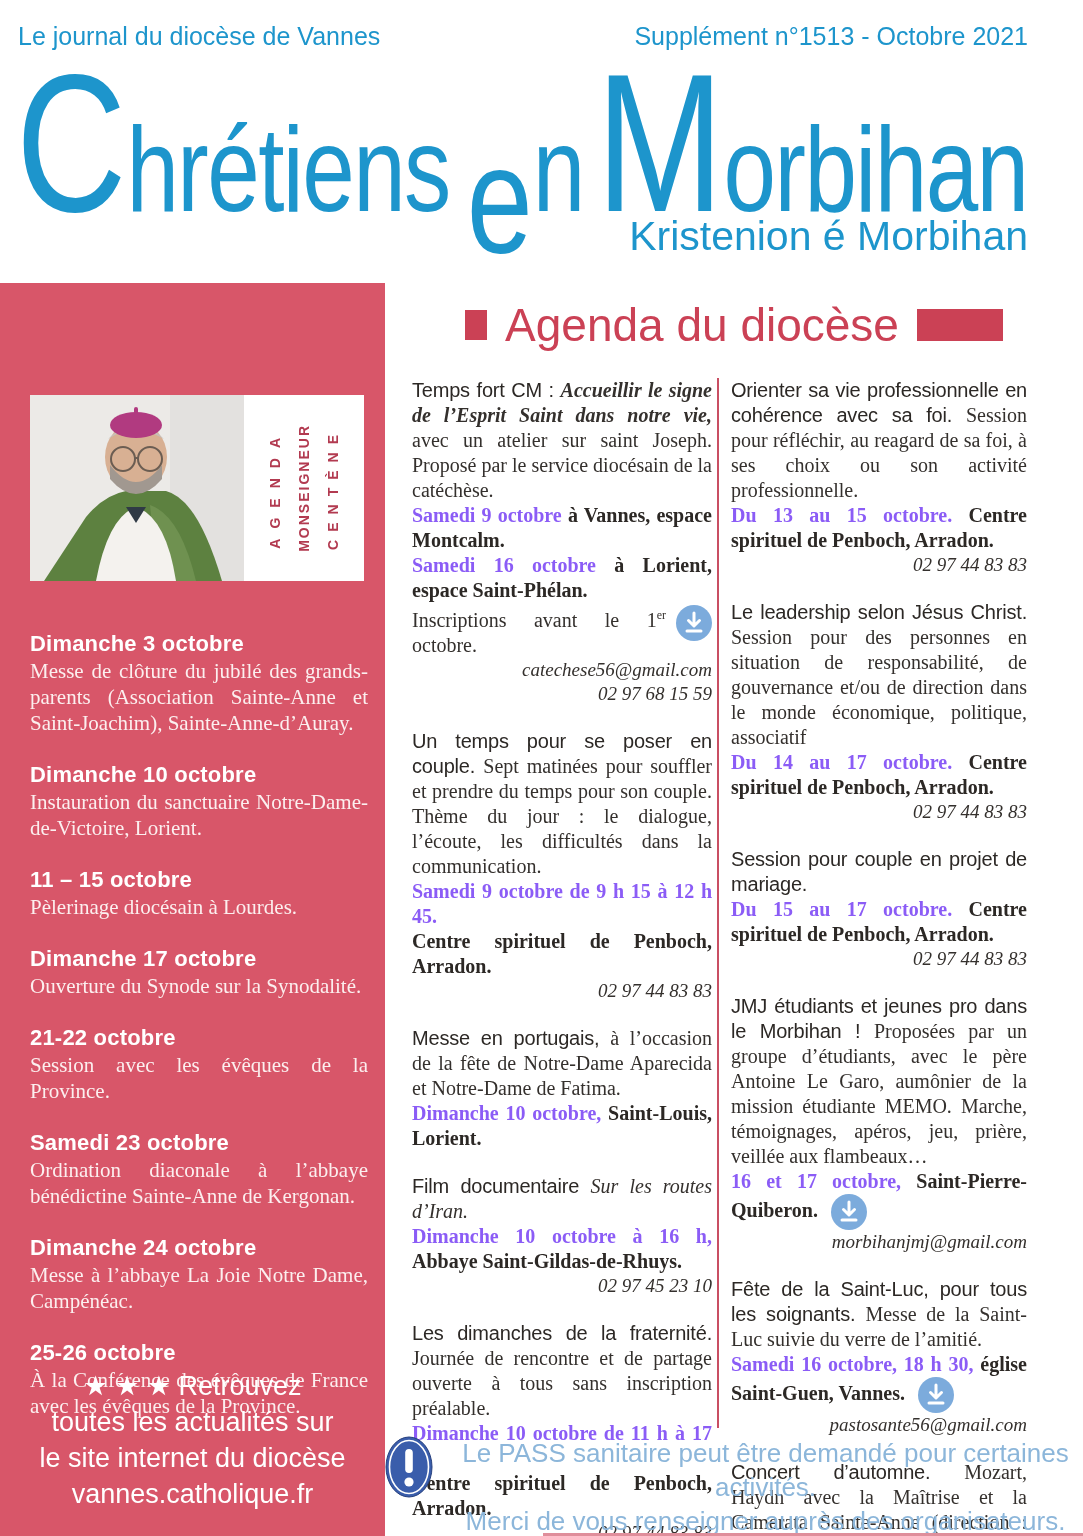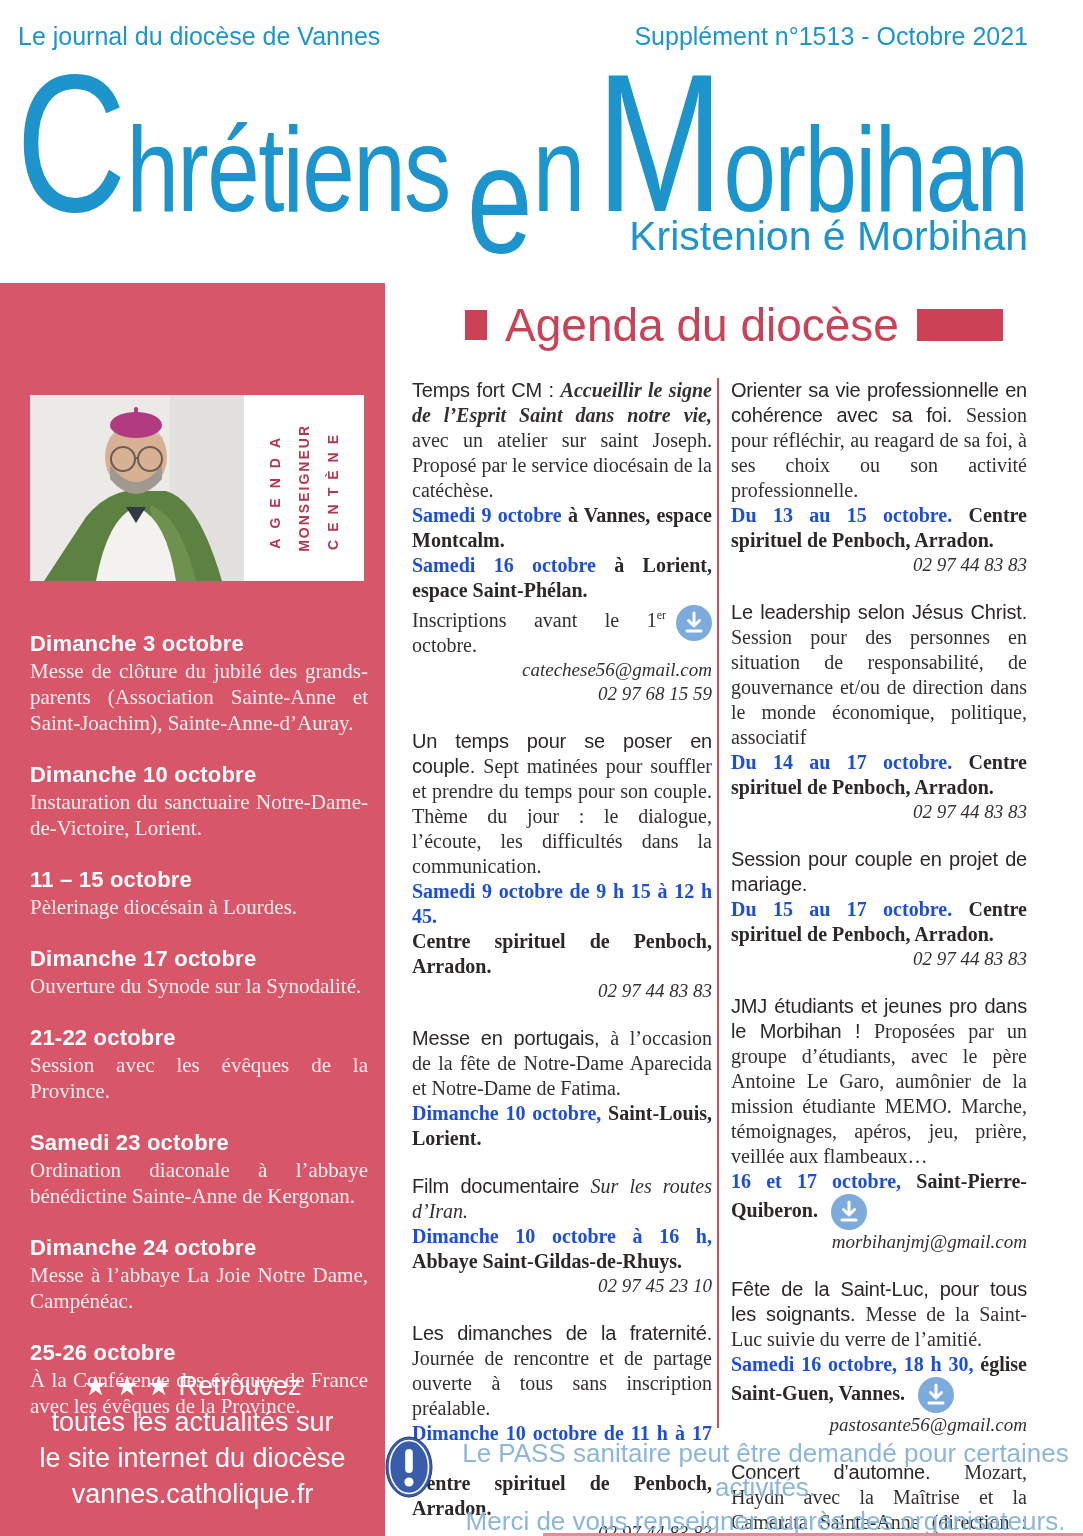--- a/index.html
+++ b/index.html
@@ -49,21 +49,21 @@
              font:27px/36px "Liberation Sans",sans-serif;color:#ffffff;}
 
   
   #col-middle{position:absolute;left:412px;top:378px;width:300px;}
   #col-divider{position:absolute;left:717px;top:378px;width:2px;height:1050px;background:#c94f63;}
   #col-right{position:absolute;left:731px;top:378px;width:296px;}
 
   .article{margin-bottom:23px;}
   .art-p{font:20px/25px "Liberation Serif",serif;color:#34302d;text-align:justify;margin:0;}
   .seg-title{font-family:"Liberation Sans",sans-serif;font-weight:400;letter-spacing:-.2px;color:#2c2825;}
-  .seg-date{font-weight:700;color:#1d4ed8;}
+  .seg-date{font-weight:700;color:#8b5cf6;}
   .seg-loc{font-weight:700;color:#2c2825;}
   .seg-bital{font-weight:700;font-style:italic;}
   .seg-ital{font-style:italic;}
   .seg-sup{vertical-align:super;font-size:12px;}
   .contact{font:italic 19px/24px "Liberation Serif",serif;text-align:right;color:#34302d;margin-top:0;}
   .dl-icon{display:inline-block;width:36px;height:36px;vertical-align:middle;margin-left:8px;}
   .dl-icon svg{display:block;width:36px;height:36px;}
   .dl-float{float:right;margin:2px 0 4px 10px;}
 
   

